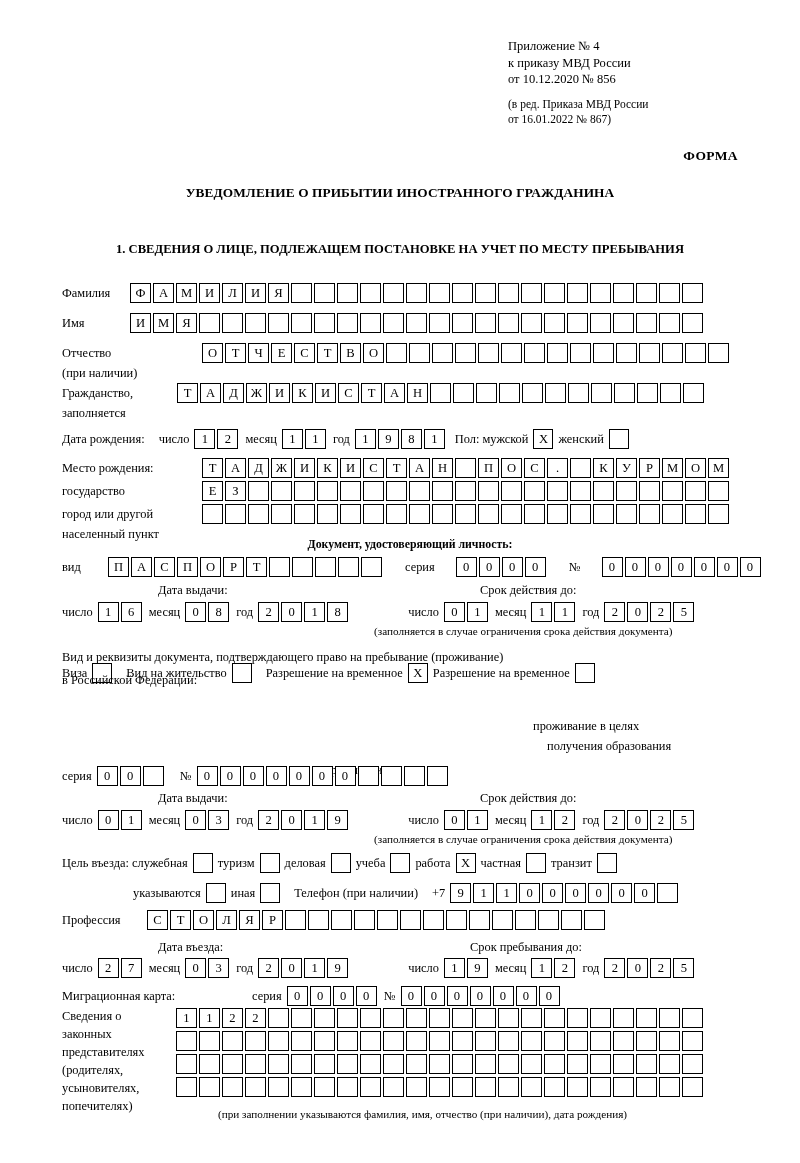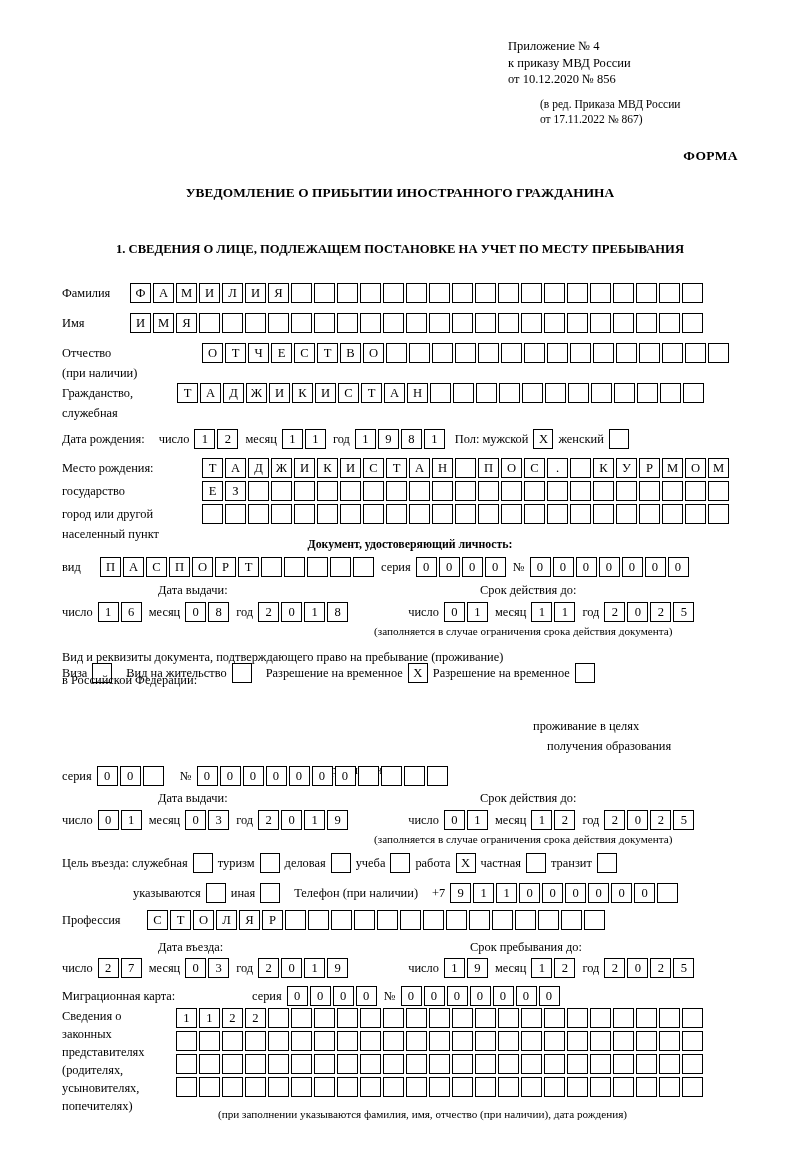--- a/index.html
+++ b/index.html
@@ -28,21 +28,20 @@
     right: 62px;
     width: 230px;
     font-size: 12.5px;
     line-height: 1.32;
     text-align: left;
   }
   .header-block .sub {
     margin-top: 9px;
     font-size: 11.5px;
     line-height: 1.32;
-    margin-left: 32px;
   }
   .forma {
     position: absolute;
     top: 148px;
     right: 62px;
     font-weight: bold;
     font-size: 13.5px;
     letter-spacing: 0.4px;
   }
   .title {
@@ -130,21 +129,21 @@
 </head>
 <body>
 
 <div class="page">
 
   <div class="header-block">
     <div>Приложение № 4</div>
     <div>к приказу МВД России</div>
     <div>от 10.12.2020 № 856</div>
     <div class="sub">(в ред. Приказа МВД России</div>
-    <div class="sub" style="margin-top:0">от 17.11.2022 № 867)</div>
+    <div class="sub" style="margin-top:0">от 16.01.2022 № 867)</div>
   </div>
 
   <div class="forma">ФОРМА</div>
 
   <div class="title">
     <div>УВЕДОМЛЕНИЕ О ПРИБЫТИИ ИНОСТРАННОГО ГРАЖДАНИНА</div>
   </div>
 
   <div class="section-title">1. СВЕДЕНИЯ О ЛИЦЕ, ПОДЛЕЖАЩЕМ ПОСТАНОВКЕ НА УЧЕТ ПО МЕСТУ ПРЕБЫВАНИЯ</div>
 
@@ -264,21 +263,21 @@
         <span class="cell"></span>
         <span class="cell"></span>
         <span class="cell"></span>
         <span class="cell"></span>
         <span class="cell"></span>
         <span class="cell"></span>
         <span class="cell"></span>
       </span>
   </div>
   <div class="row" style="top:406px; left:62px;">
-    <span class="lbl">служебная</span>
+    <span class="lbl">заполняется</span>
   </div>
 
   <div class="row" style="top:429px; left:62px;">
     <span class="lbl">Дата рождения:</span>
     <span class="gap-lg"></span>
     <span class="lbl">число</span>
     <span class="gap-sm"></span>
     <span class="cells" id="birth-day">
         <span class="cell">1</span>
         <span class="cell">2</span>
@@ -392,21 +391,21 @@
         <span class="cell"></span>
         <span class="cell"></span>
       </span>
   </div>
   <div class="row" style="top:527px; left:62px;justify-content:flex-end;">
     <span class="lbl">населенный пункт</span>
   </div>
 
   <div class="center-note bold-c" style="top:537px; left:230px; width:360px;">Документ, удостоверяющий личность:</div>
 
-  <div class="row" style="top:557px; left:62px;">
+  <div class="row" style="top:557px; left:62px;gap:8px;">
     <span class="lbl" style="width:38px">вид</span>
     <span class="cells" id="doc-kind">
         <span class="cell">П</span>
         <span class="cell">А</span>
         <span class="cell">С</span>
         <span class="cell">П</span>
         <span class="cell">О</span>
         <span class="cell">Р</span>
         <span class="cell">Т</span>
         <span class="cell"></span>

